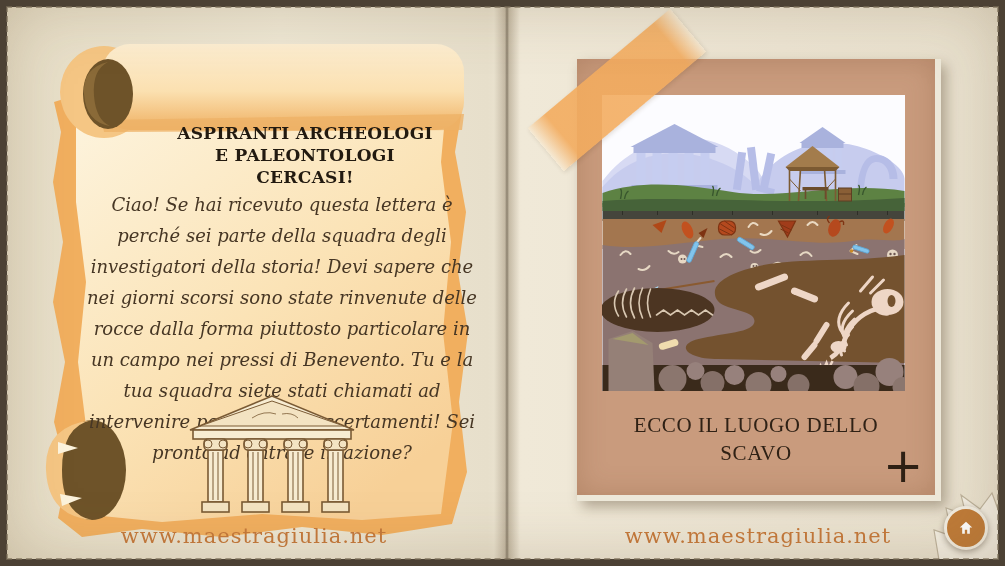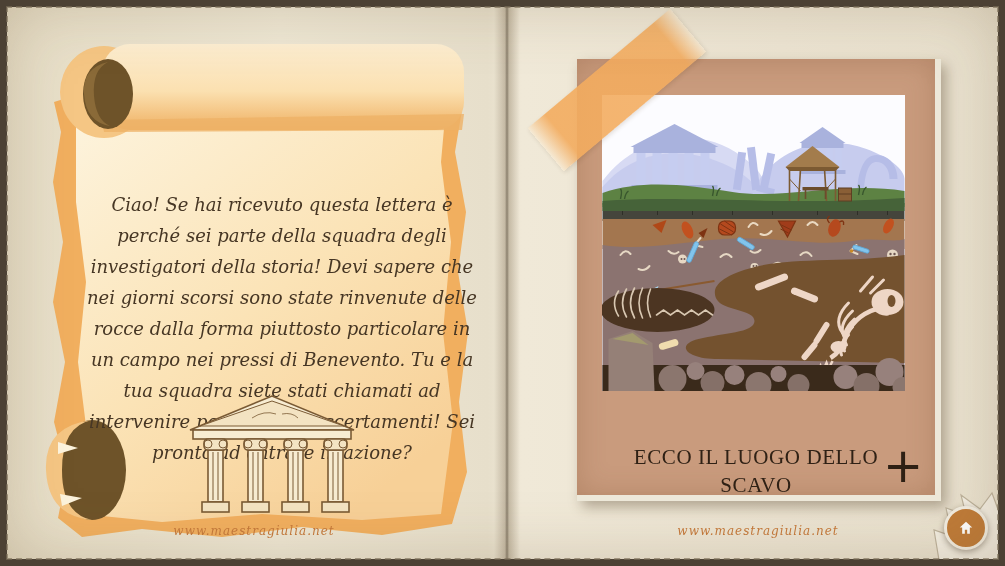--- a/index.html
+++ b/index.html
@@ -18,34 +18,34 @@
   
   .parchment-svg{position:absolute;left:22px;top:2px;z-index:2;}
   .letter-title{position:absolute;left:170px;top:122px;width:270px;z-index:3;
     text-align:center;font-family:"DejaVu Serif", serif;font-weight:bold;
     font-size:17px;line-height:1.3;color:#221a10;letter-spacing:.3px;}
   .letter-body{position:absolute;left:86px;top:190px;width:392px;z-index:3;
     text-align:center;font-family:"DejaVu Serif", serif;font-style:italic;
     font-size:18px;line-height:1.72;color:#463624;}
   .temple-svg{position:absolute;left:186px;top:390px;z-index:3;}
   .footer-url{position:absolute;z-index:3;width:300px;text-align:center;
-    font-family:"DejaVu Serif", serif;font-style:italic;font-size:12px;
+    font-family:"DejaVu Serif", serif;font-size:21px;
     letter-spacing:1px;color:#c5793b;}
   .footer-url.left{left:104px;top:524px;}
   .footer-url.right{left:608px;top:524px;}
   
   .polaroid-backing{position:absolute;left:577px;top:59px;width:364px;height:442px;z-index:2;
     background:#eee9da;box-shadow:5px 6px 12px rgba(70,48,25,.35);}
   .polaroid{position:absolute;left:0;top:0;width:358px;height:436px;
     background:#c99b7d;box-shadow:inset 0 0 28px rgba(120,75,45,.25);}
   .photo{position:absolute;left:25px;top:36px;width:303px;height:296px;
     background:#fcfcff;overflow:hidden;}
   .photo-caption{position:absolute;left:0;top:352px;width:100%;box-sizing:border-box;
     padding:0 34px;text-align:center;font-family:"Liberation Serif", serif;
-    font-size:21px;line-height:1.35;letter-spacing:.6px;color:#2f2115;margin-top:32px;}
+    font-size:21px;line-height:1.35;letter-spacing:.6px;color:#2f2115;}
   .zoom-plus{position:absolute;right:10px;bottom:2px;width:44px;height:52px;
     font-family:"DejaVu Sans", sans-serif;font-size:48px;line-height:48px;
     color:#2e2014;text-align:center;cursor:pointer;user-select:none;}
   .tape{position:absolute;left:524px;top:62px;width:186px;height:56px;z-index:4;
     background:linear-gradient(90deg,rgba(255,235,205,.35) 0%,rgba(243,172,95,.9) 12%,rgba(243,172,95,.88) 88%,rgba(255,235,205,.35) 100%);
     transform:rotate(-40deg);box-shadow:0 2px 4px rgba(90,60,30,.15);}
   
   .torn-paper-svg{position:absolute;right:0;bottom:0;z-index:3;}
   .home-button{position:absolute;left:944px;top:506px;width:38px;height:38px;z-index:5;
     background:#bf7b38;border:3px solid #f2ede1;border-radius:50%;
@@ -86,20 +86,21 @@
     <rect x="80" y="42" width="362" height="86" rx="28" fill="url(#rollGrad)"></rect>
     <path d="M80,118 L442,112 L440,128 L82,130 Z" fill="#eeb266" opacity="0.8"></path>
     <ellipse cx="86" cy="92" rx="25" ry="35" fill="#6e5329"></ellipse>
     <path d="M86,60 q-16,8 -14,34 q2,24 16,30 q-24,-4 -26,-32 q-2,-26 24,-32Z" fill="#8a6a38"></path>
 
     <ellipse cx="70" cy="468" rx="34" ry="50" fill="#6e5329"></ellipse>
     <path d="M70,418 q-30,6 -30,50 q0,44 30,50 q-44,-4 -46,-50 q-2,-44 46,-50Z" fill="#f5c684"></path>
     <path d="M36,440 l20,6 l-20,6 Z M38,492 l22,4 l-20,8 Z" fill="#fdf4de"></path>
   </svg>
 
+  <div class="letter-title">ASPIRANTI ARCHEOLOGI E PALEONTOLOGI CERCASI!</div>
   <div class="letter-body">Ciao! Se hai ricevuto questa lettera è perché sei parte della squadra degli investigatori della storia! Devi sapere che nei giorni scorsi sono state rinvenute delle rocce dalla forma piuttosto particolare in un campo nei pressi di Benevento. Tu e la tua squadra siete stati chiamati ad intervenire per ulteriori accertamenti! Sei pronto ad entrare in azione?</div>
 
   <svg class="temple-svg" width="172" height="128" viewBox="0 0 172 128">
     <g stroke="#7a5a34" stroke-width="1.6" fill="#f7ecd2">
       <polygon points="4,40 86,6 168,40"></polygon>
       <polygon points="14,36 86,11 158,36" fill="#f3e3c2" stroke-width="1"></polygon>
       <rect x="7" y="40" width="158" height="9"></rect>
       <g>
         <rect x="22" y="60" width="15" height="52"></rect>
         <rect x="62" y="60" width="15" height="52"></rect>

